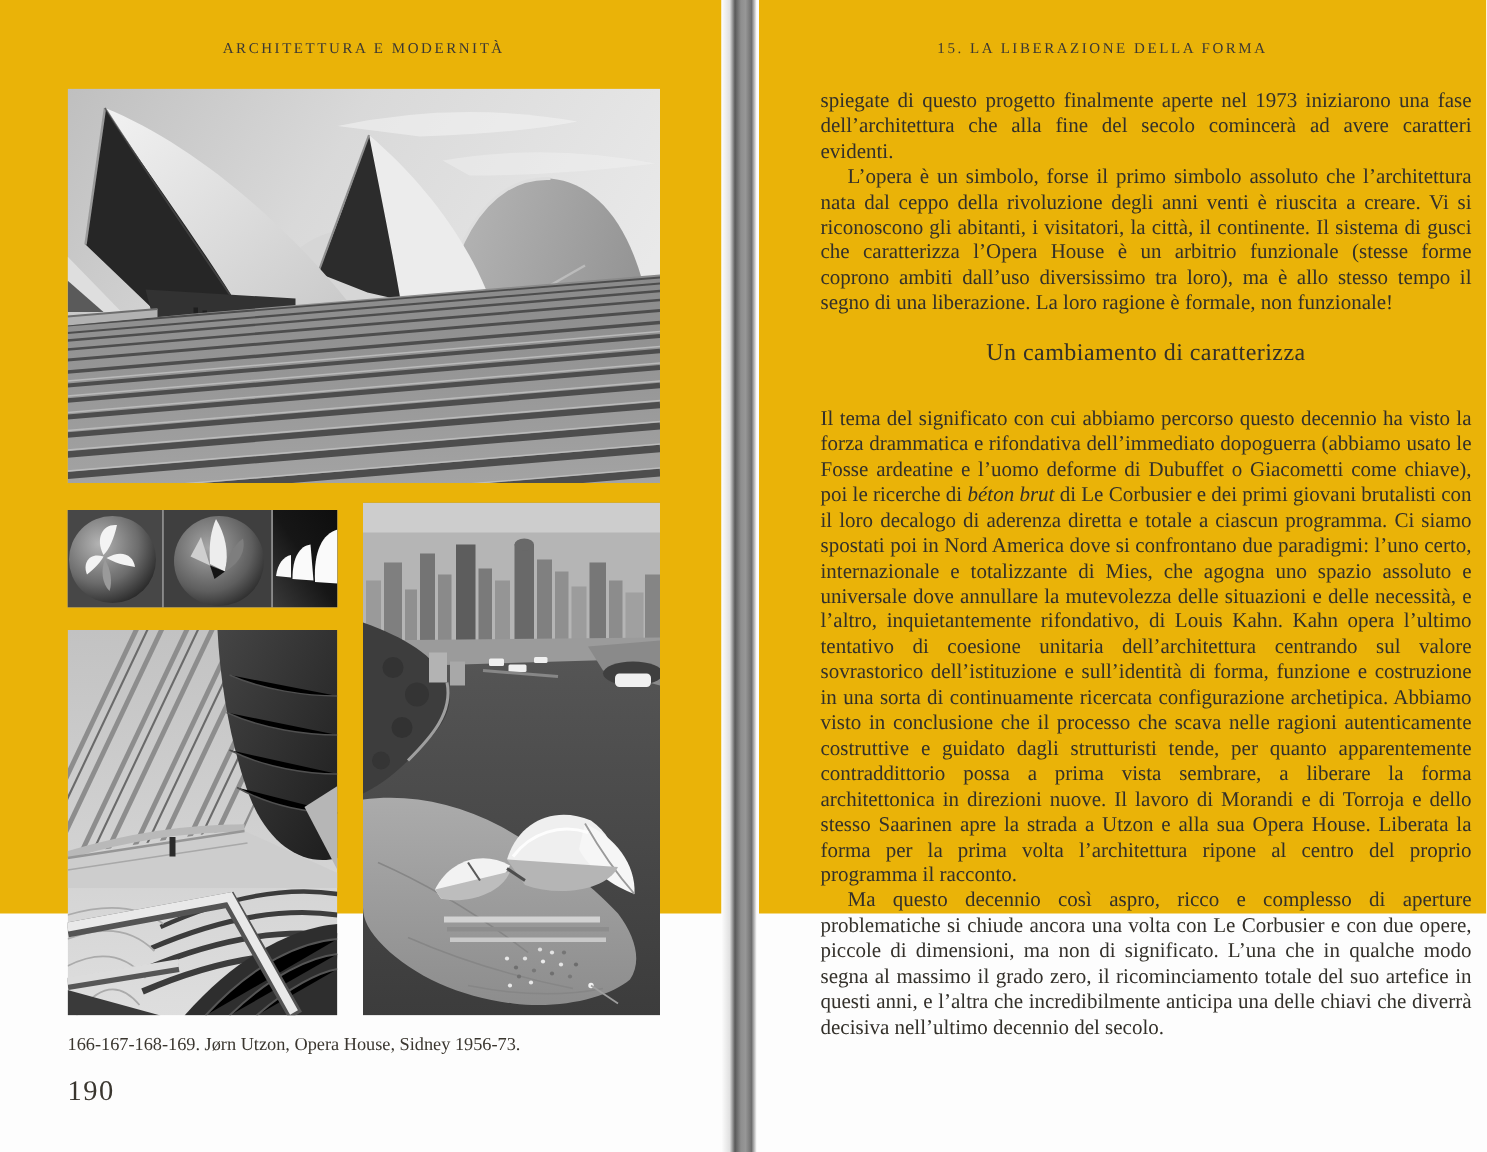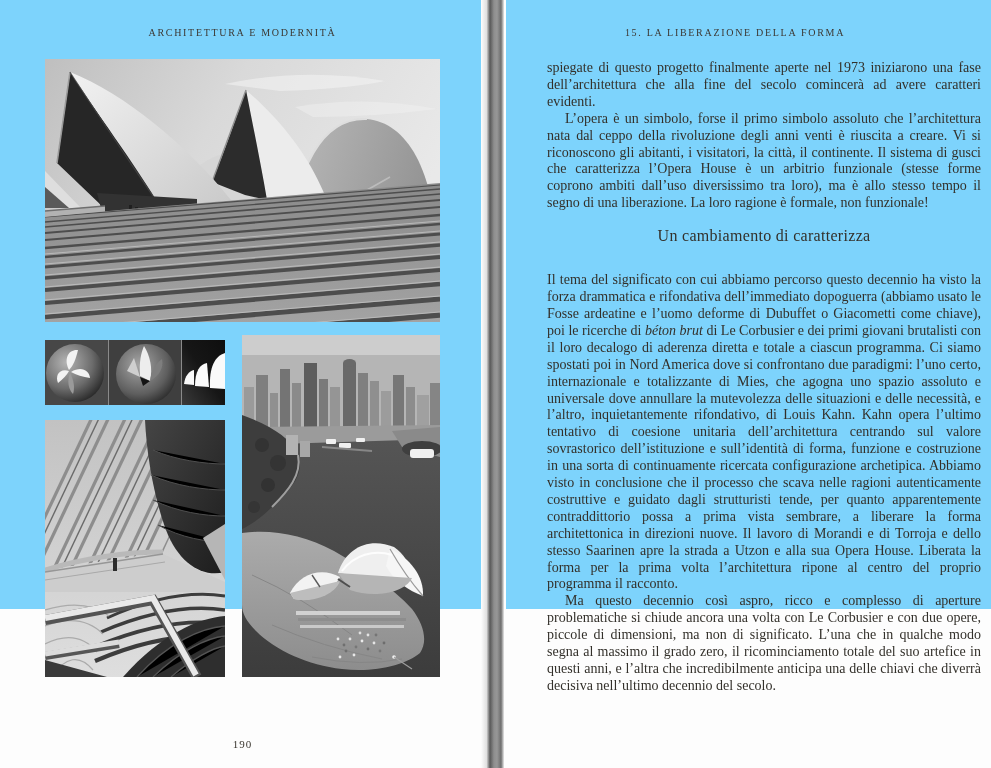--- a/index.html
+++ b/index.html
@@ -1,37 +1,37 @@
 <!DOCTYPE html>
 <html><head>
 <meta charset="utf-8">
 <style>
   html,body{margin:0;padding:0;background:#fdfdfd;}
   body{width:991px;height:768px;overflow:hidden;
        font-family:"Liberation Serif","DejaVu Serif",serif;color:#34302b;}
   .spread{position:relative;width:991px;height:768px;background:#fdfdfd;overflow:hidden;}
-  .page{position:absolute;top:0;height:609px;background:#7dd3fc;}
+  .page{position:absolute;top:0;height:609px;background:#eab308;}
   .page-left{left:0;width:481px;}
   .page-right{left:506px;width:485px;text-decoration:underline;}
   .gutter{position:absolute;top:0;left:481px;width:25px;height:768px;
     background:linear-gradient(90deg,#fdfdfd 0%,#e0e0e0 22%,#595959 36%,#8f8f8f 52%,#979797 64%,#6e6e6e 80%,#fdfdfd 94%);}
   .running-head{position:absolute;font-size:10px;letter-spacing:1.7px;color:#3c3833;
     text-align:center;white-space:nowrap;}
   .rh-left{top:27px;left:45px;width:395px;}
   .rh-right{top:27px;left:12px;width:434px;}
   figure{margin:0;padding:0;position:absolute;overflow:hidden;}
   figure svg{display:block;width:100%;height:100%;}
   .fig-main{left:45px;top:59px;width:395px;height:263px;}
   .thumbs{position:absolute;left:45px;top:340px;width:180px;height:65px;display:flex;gap:1px;background:#8a8a8a;}
   .thumbs figure{position:relative;height:65px;}
   .thumb-1{width:63px;} .thumb-2{width:72px;} .thumb-3{width:43px;}
   .fig-interior{left:45px;top:420px;width:180px;height:257px;}
   .fig-aerial{left:242px;top:335px;width:198px;height:342px;}
   .caption{position:absolute;left:45px;top:689px;width:410px;font-size:12.2px;color:#3a362f;}
-  .folio{position:absolute;top:738px;font-size:11px;letter-spacing:1px;color:#3a362f;text-align:center;}
+  .folio{position:absolute;top:717px;font-size:19px;letter-spacing:1px;color:#3a362f;}
   .folio-left{left:45px;width:395px;}
   .folio-right{left:29px;width:434px;}
   .text-col{position:absolute;left:41px;top:60px;width:434px;font-size:14px;
     line-height:16.9px;text-align:justify;color:#33302a;}
   .text-col p{margin:0;}
   .text-col p.indent{text-indent:18px;}
   .text-col h2{font-size:16px;font-weight:normal;text-align:center;letter-spacing:.3px;
     margin:14px 0 26px 0;line-height:20px;color:#33302a;}
   .text-col em{font-style:italic;}
 </style>
@@ -373,20 +373,21 @@
             <circle cx="134" cy="300" r="1.4" fill="#757575"></circle>
           <circle cx="98" cy="322" r="1.4" fill="#e9e9e9"></circle>
             <circle cx="142" cy="308" r="1.4" fill="#6d6d6d"></circle>
           <circle cx="118" cy="298" r="1.4" fill="#dfdfdf"></circle>
         </g>
         <circle cx="152" cy="322" r="1.8" fill="#f2f2f2"></circle>
         <path d="M152,322 L170,334" stroke="#9e9e9e" stroke-width="1.2"></path>
       </svg>
     </figure>
 
+    <div class="caption">166-167-168-169. Jørn Utzon, Opera House, Sidney 1956-73.</div>
 
     <div class="folio folio-left">190</div>
   </div>
 
   <div class="gutter"></div>
 
   <div class="page page-right">
 
     <div class="running-head rh-right">15. LA LIBERAZIONE DELLA FORMA</div>
 

